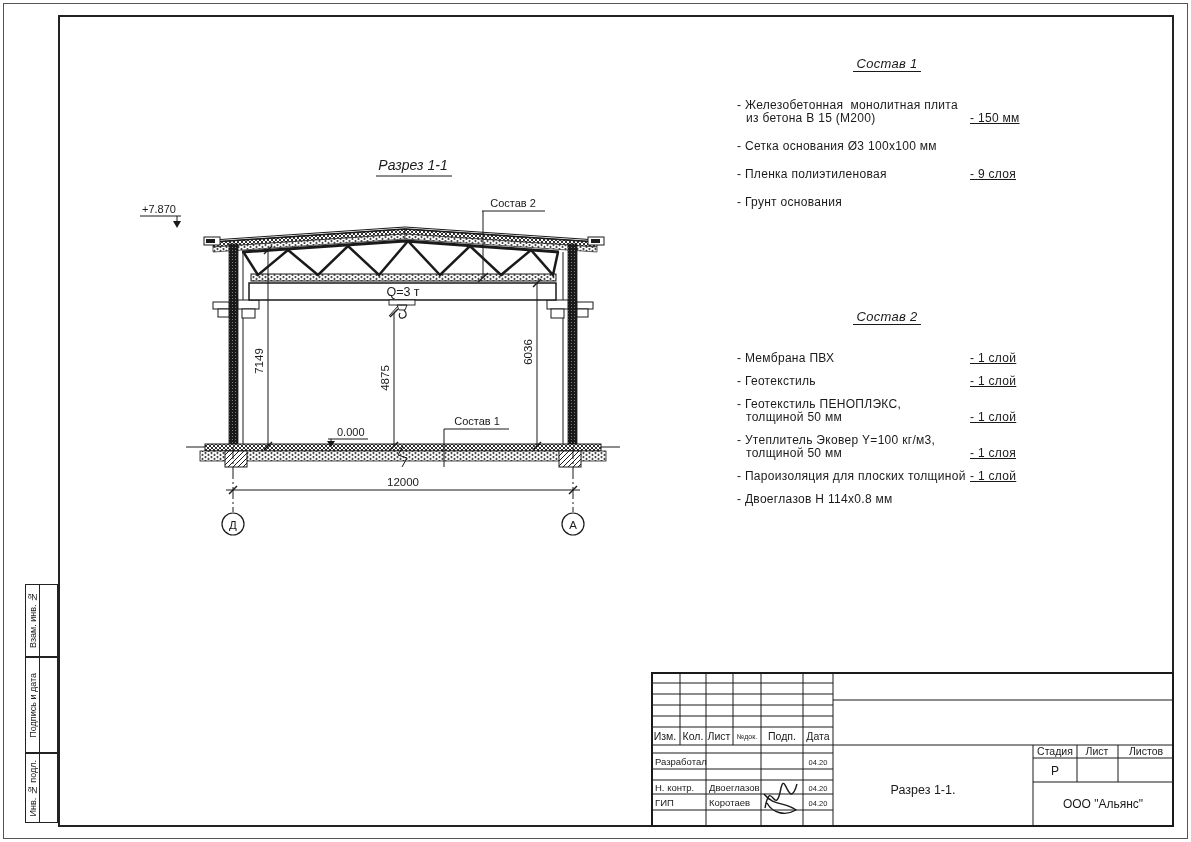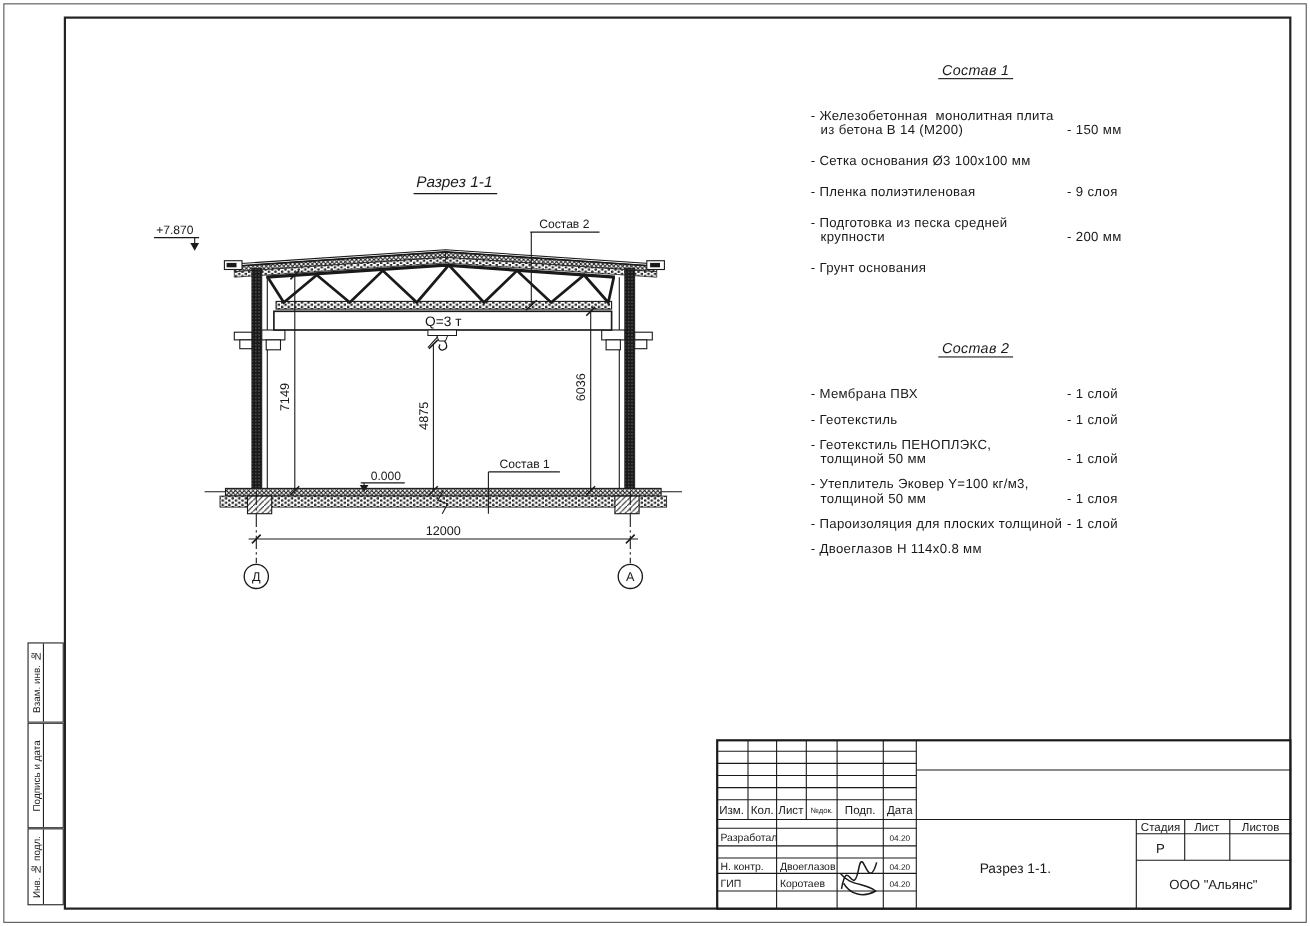--- a/index.html
+++ b/index.html
@@ -16,21 +16,21 @@
 
   
   .sostav{position:absolute;width:300px;font-size:12px;letter-spacing:0.3px;line-height:13px;}
   .sostav-title{text-align:center;margin-bottom:27px;font-size:13px;font-style:italic;}
   .sostav-title span{display:inline-block;border-bottom:1px solid #1a1a1a;padding:0 3px 1px 3px;}
   .item{position:relative;}
   .s1 .item{margin-bottom:15px;}
   .s2 .item{margin-bottom:10px;}
   .item div{white-space:pre-wrap;}
   .item .cont{padding-left:9px;}
-  .item .val{position:absolute;left:233px;bottom:0;white-space:nowrap;}
+  .item .val{position:absolute;left:233px;bottom:0;white-space:nowrap;text-decoration:underline;}
 
   
   svg{position:absolute;overflow:visible;}
   svg line,svg polyline,svg path,svg circle{stroke:#1a1a1a;fill:none;}
   svg text{fill:#1a1a1a;stroke:none;font-family:"Liberation Sans",sans-serif;}
   .thin{stroke-width:1;}
   .tick{stroke-width:1.4;}
   .axis{stroke-dasharray:12 3 2 3;stroke-width:1;}
   .tb line{stroke:#1a1a1a;stroke-width:1;}
 </style>
@@ -213,34 +213,29 @@
       <text x="233" y="528.5" text-anchor="middle" font-size="11.5">Д</text>
       <circle cx="573" cy="524" r="11" stroke-width="1.2" fill="#fff"></circle>
       <text x="573" y="528.5" text-anchor="middle" font-size="11.5">А</text>
     </g>
   </svg>
 
   <div class="sostav s1" style="left:737px;top:57px;">
     <div class="sostav-title"><span>Состав 1</span></div>
     <div class="item">
       <div>- Железобетонная  монолитная плита</div>
-      <div class="cont">из бетона В 14 (М200)</div>
+      <div class="cont">из бетона В 15 (М200)</div>
       <div class="val">- 150 мм</div>
     </div>
     <div class="item">
       <div>- Сетка основания Ø3 100х100 мм</div>
     </div>
     <div class="item">
       <div>- Пленка полиэтиленовая</div>
       <div class="val">- 9 слоя</div>
-    </div>
-    <div class="item">
-      <div>- Подготовка из песка средней</div>
-      <div class="cont">крупности</div>
-      <div class="val">- 200 мм</div>
     </div>
     <div class="item">
       <div>- Грунт основания</div>
     </div>
   </div>
 
   <div class="sostav s2" style="left:737px;top:310px;">
     <div class="sostav-title"><span>Состав 2</span></div>
     <div class="item">
       <div>- Мембрана ПВХ</div>

